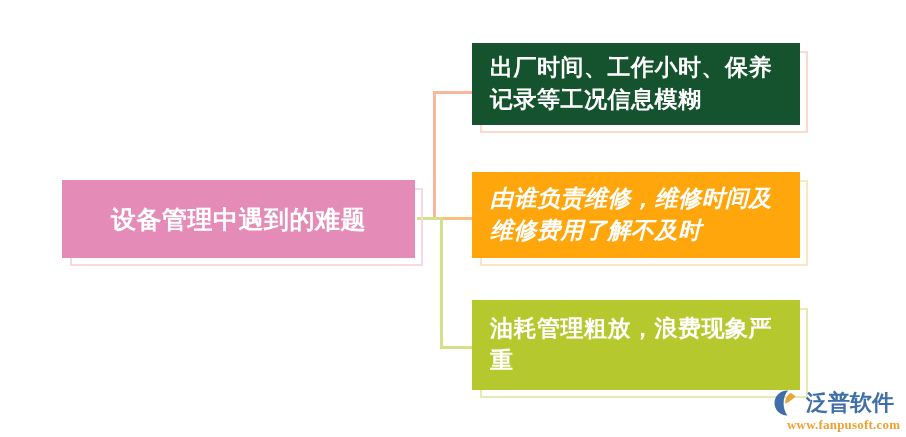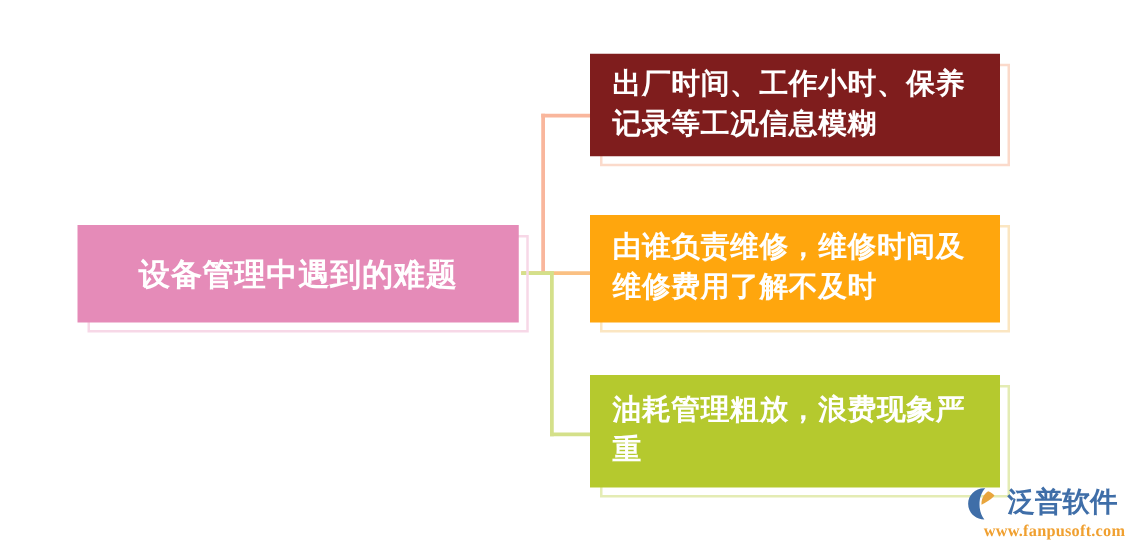--- a/index.html
+++ b/index.html
@@ -109,21 +109,21 @@
     top: 51px;
     width: 328px;
     height: 82px;
     border-color: #fbdacb;
   }
   #b1-node {
     left: 472px;
     top: 43px;
     width: 328px;
     height: 82px;
-    background: #7f1d1d;
+    background: #14532d;
     padding: 0 18px;
     font-size: 23px;
     line-height: 1.38;
   }
 
   #b2-shadow {
     left: 480px;
     top: 180px;
     width: 328px;
     height: 86px;
@@ -131,20 +131,21 @@
   }
   #b2-node {
     left: 472px;
     top: 172px;
     width: 328px;
     height: 86px;
     background: #ffa60d;
     padding: 16px 18px;
     font-size: 23px;
     line-height: 1.38;
+    font-style: italic;
   }
 
   #b3-shadow {
     left: 480px;
     top: 308px;
     width: 328px;
     height: 90px;
     border-color: #e4ecb4;
   }
   #b3-node {

